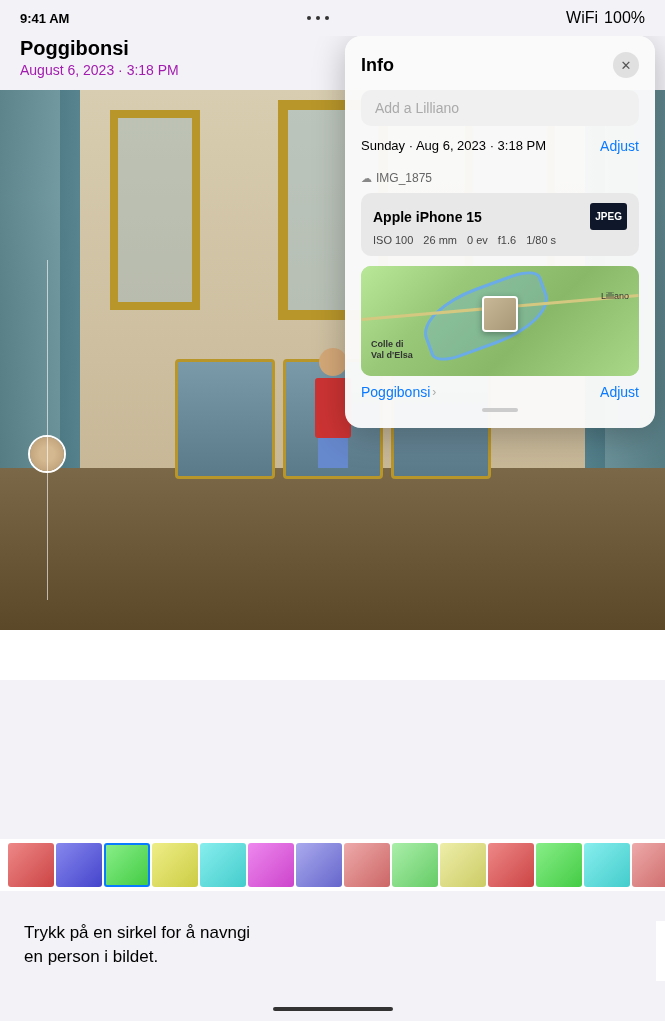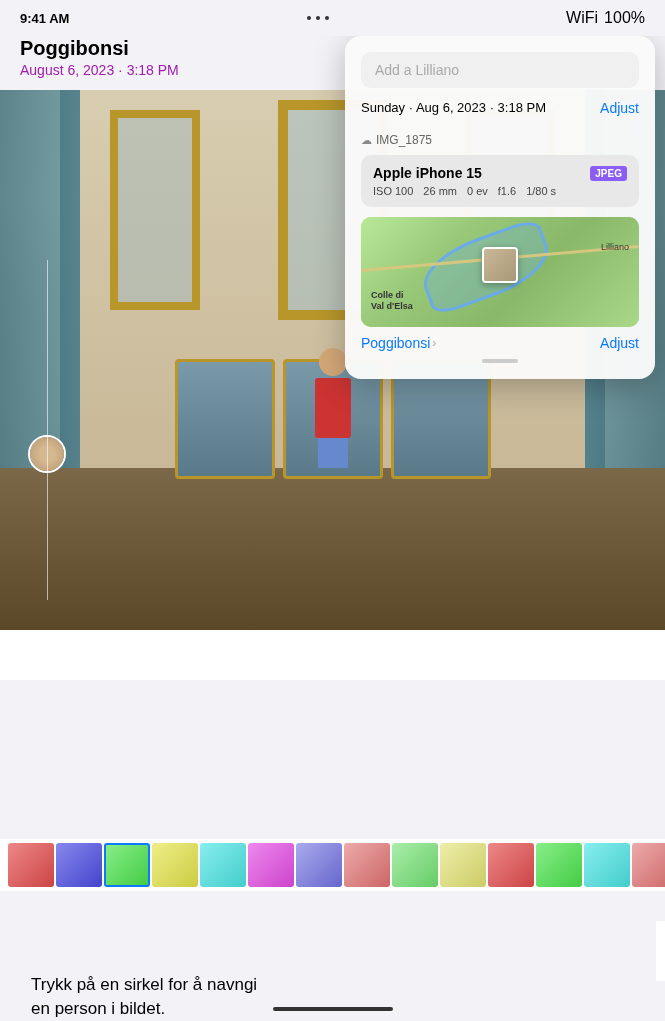--- a/index.html
+++ b/index.html
@@ -313,25 +313,25 @@
       justify-content: space-between;
       align-items: center;
       margin-bottom: 4px;
     }
     .device-name {
       font-size: 14px;
       font-weight: 600;
       color: #000000;
     }
     .jpeg-badge {
-      background: #8b5cf6;
+      background: #0f172a;
       color: #fff;
       font-size: 10px;
       font-weight: 600;
-      padding: 2px 5px;
+      padding: 8px 5px;
       border-radius: 3px;
     }
     .camera-info {
       font-size: 12px;
       color: #444;
       margin-bottom: 4px;
     }
     .specs-row {
       font-size: 11px;
       color: #444;
@@ -502,22 +502,22 @@
     }
 
     
     .tooltip-area {
       position: absolute;
       bottom: 0;
       left: 0; right: 9px;
       height: 100px;
       background: #f2f2f7;
       display: flex;
-      align-items: flex-end;
-      padding: 0 31px;
+      align-items: flex-start;
+      padding: 0 24px;
     }
     .tooltip-text {
       font-size: 17px;
       color: #000;
       line-height: 1.4;
       font-weight: 400;
     }
 
     
     .gap-area {
@@ -654,20 +654,24 @@
   </div>
 </div>
 
 <div class="tooltip-area">
   <div class="tooltip-text">Trykk på en sirkel for å navngi<br>en person i bildet.</div>
 </div>
 
 <div class="home-indicator"></div>
 
 <div class="info-panel">
+  <div class="info-header">
+    <span class="info-title">Info</span>
+    <div class="close-btn">✕</div>
+  </div>
 
   <div class="caption-field">Add a Lilliano</div>
 
   <div class="date-row">
     <div class="date-info">
       <span class="date-text">Sunday · Aug 6, 2023 · 3:18 PM</span>
       <span class="file-text">
         <span class="cloud-icon">☁</span>
         <span>IMG_1875</span>
       </span>

